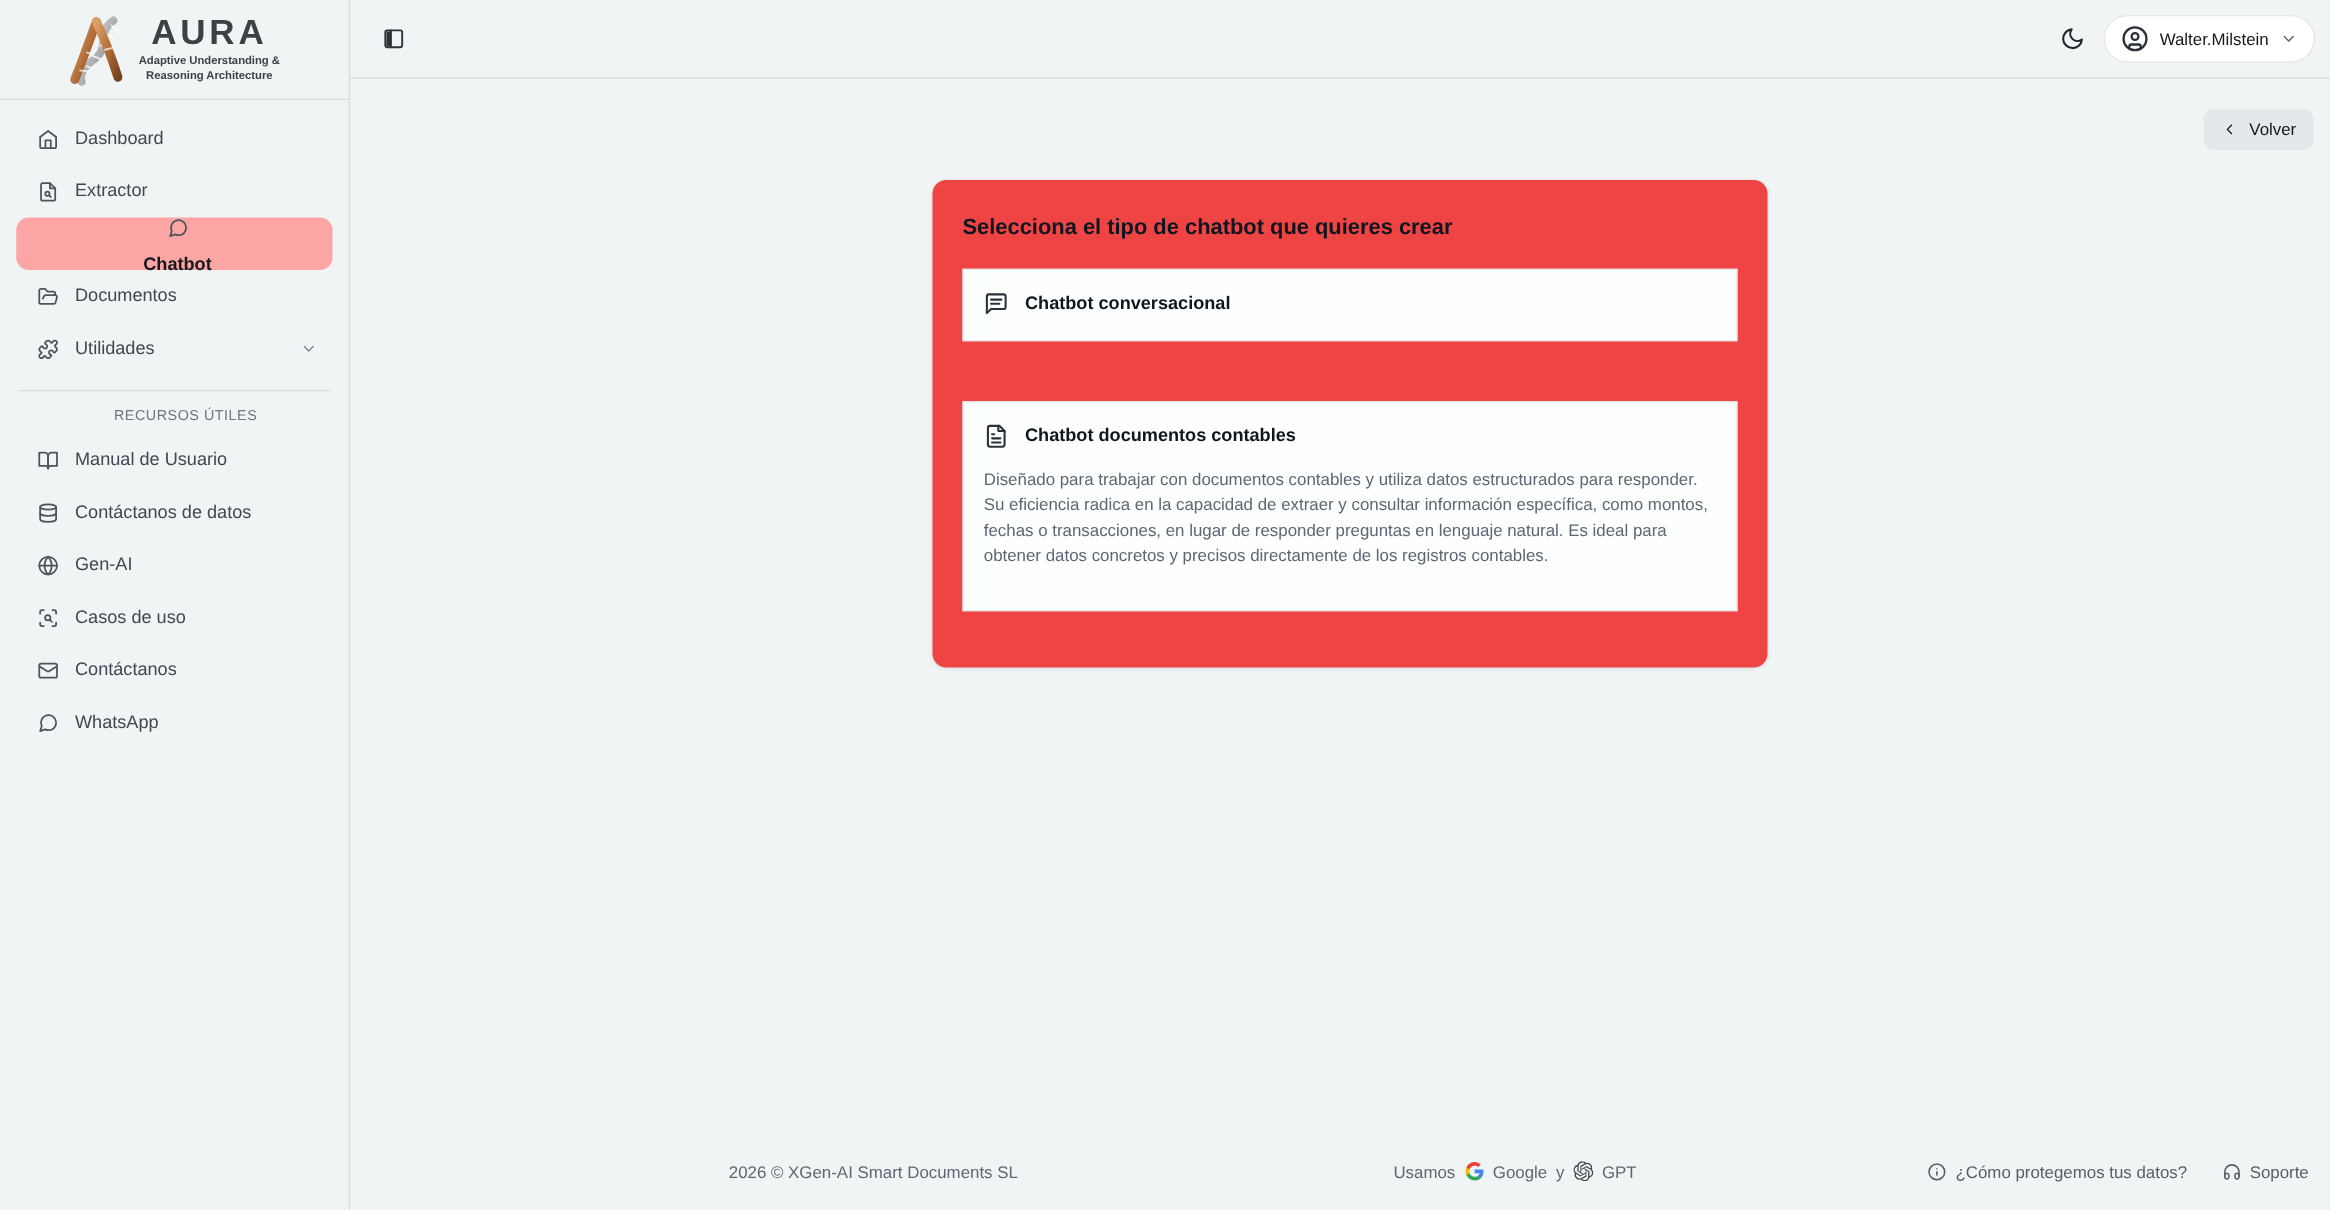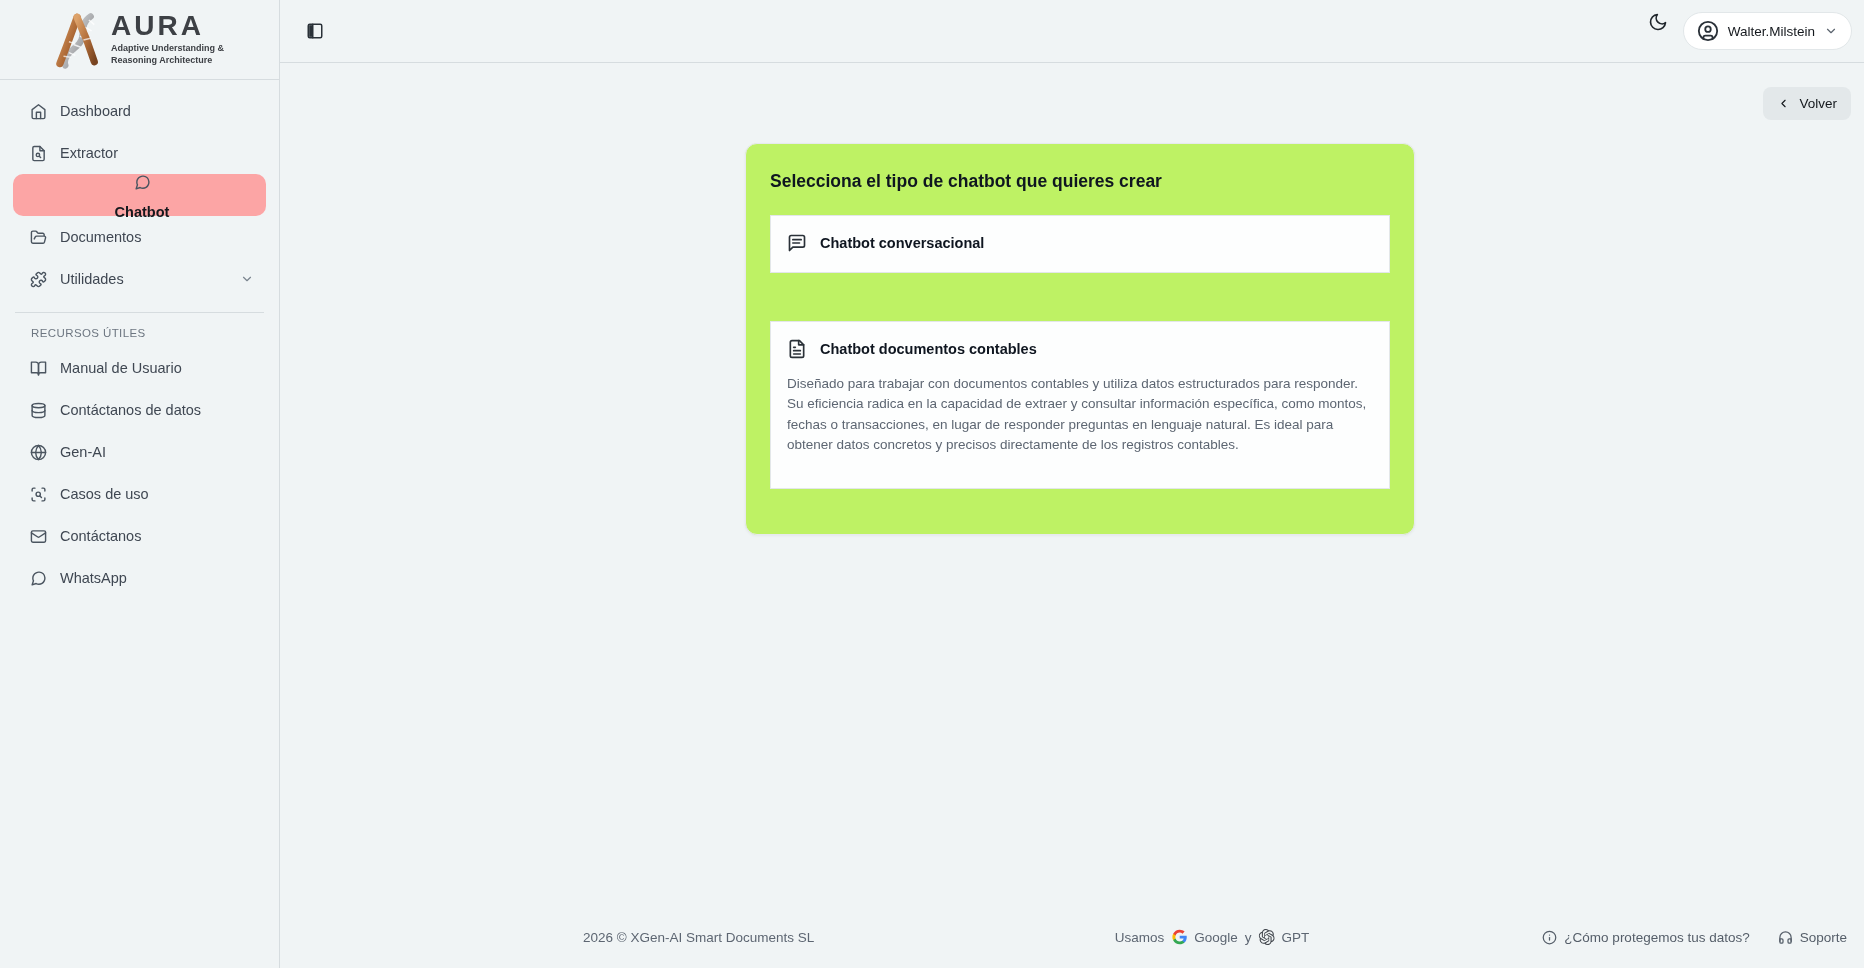--- a/index.html
+++ b/index.html
@@ -8,21 +8,21 @@
     width:1864px; height:968px; position:relative; overflow:hidden;
     font-family:"Liberation Sans", sans-serif;
     background:#f0f4f5; color:#1f2937;
   }
   svg { display:block; }
   .icon svg { width:100%; height:100%; fill:none; stroke:currentColor; stroke-width:2; stroke-linecap:round; stroke-linejoin:round; }
 
   
   .sidebar {
     position:absolute; left:0; top:0; bottom:0; width:280px;
-    background:#f0f4f5; border-right:1px solid #d6dcdf;
+    background:#f0f4f5; border-right:1px solid #d6dcdf;text-align:center;
   }
   .logo-area {
     height:80px; border-bottom:1px solid #d6dcdf;
     display:flex; align-items:center; justify-content:center; gap:4px; padding-right:6px;
   }
   .logo-mark { width:58px; height:58px; flex:0 0 auto; }
   .logo-text { display:flex; flex-direction:column; }
   .logo-aura { font-size:28px; font-weight:bold; letter-spacing:3px; color:#3d4045; line-height:1; }
   .logo-tag { font-size:9px; font-weight:bold; color:#3d4045; line-height:1.3; margin-top:3px; }
 
@@ -41,21 +41,21 @@
     padding:14px 0 8px 18px;
   }
 
   
   .header {
     position:absolute; left:280px; right:0; top:0; height:63px;
     border-bottom:1px solid #d6dcdf;
     display:flex; align-items:center; padding:0 12px 0 0;
   }
   .panel-toggle { margin-left:26px; width:18px; height:18px; color:#2a3138; cursor:pointer; }
-  .header-right { margin-left:auto; display:flex; align-items:flex-start; gap:15px; }
+  .header-right { margin-left:auto; display:flex; align-items:center; gap:15px; }
   .moon-btn { width:20px; height:20px; color:#1f252b; cursor:pointer; }
   .user-pill {
     height:38px; border-radius:19px; background:#ffffff; border:1px solid #e2e7e9;
     display:flex; align-items:center; gap:9px; padding:0 13px; cursor:pointer;
   }
   .user-pill .avatar { width:22px; height:22px; color:#2a3138; }
   .user-name { font-size:13.5px; color:#14181d; }
   .user-pill .chev { width:14px; height:14px; color:#5b646e; }
 
   
@@ -63,21 +63,21 @@
   .back-btn {
     position:absolute; top:24px; right:13px; height:33px;
     background:#e3e8ea; border:none; border-radius:8px;
     display:flex; align-items:center; gap:9px; padding:0 14px;
     font-family:inherit; font-size:13.5px; color:#14181d; cursor:pointer;
   }
   .back-btn .icon { width:13px; height:13px; }
 
   .card {
     position:absolute; left:465px; top:80px; width:670px; min-height:392px;
-    background:#bef264; border:1px solid #e7eaec; border-radius:12px;
+    background:#ef4444; border:1px solid #e7eaec; border-radius:12px;
     box-shadow:0 1px 3px rgba(16,24,40,.05);
     padding:27px 24px 24px;
   }
   .card-title { font-size:17.5px; font-weight:bold; color:#0f1620; margin:0 0 23px; }
   .option {
     background:#fdfefe; border:1px solid #e3e7e9; border-radius:0;
     padding:17px 16px 19px; margin-bottom:17px; cursor:pointer;
   }
   .option:last-child { margin-bottom:0;margin-top:48px; }
   .option-head { display:flex; align-items:center; gap:13px; }

